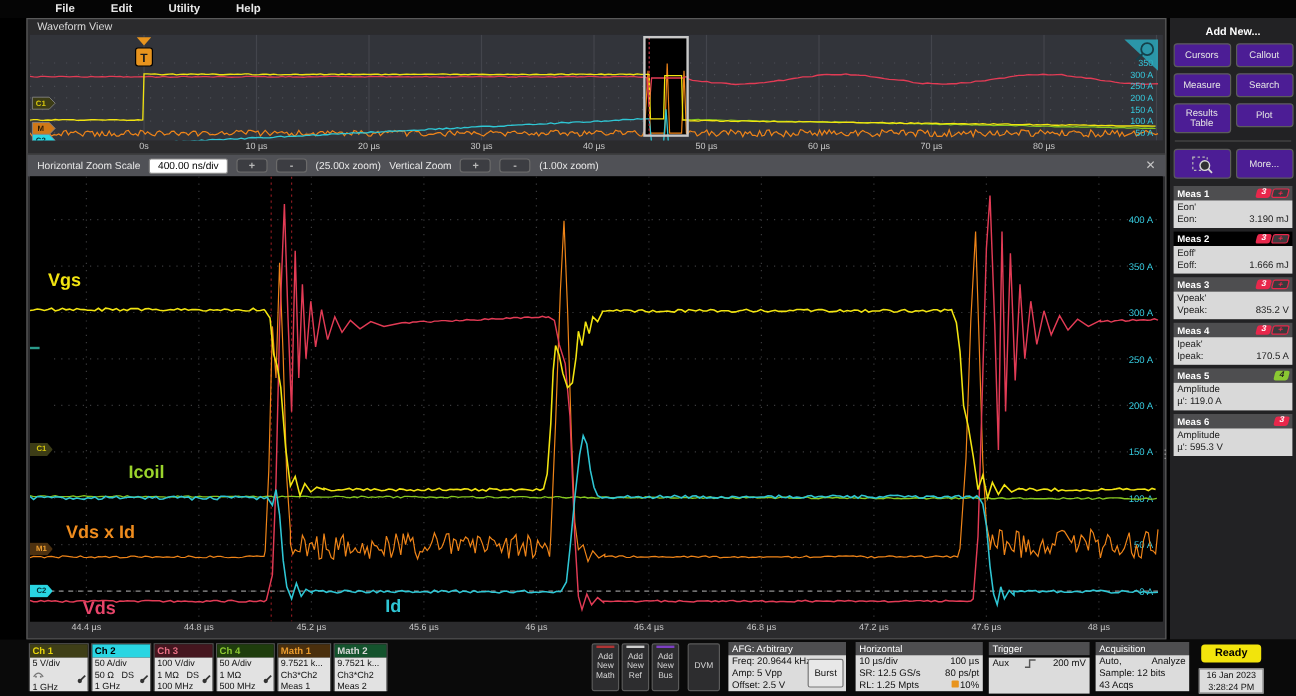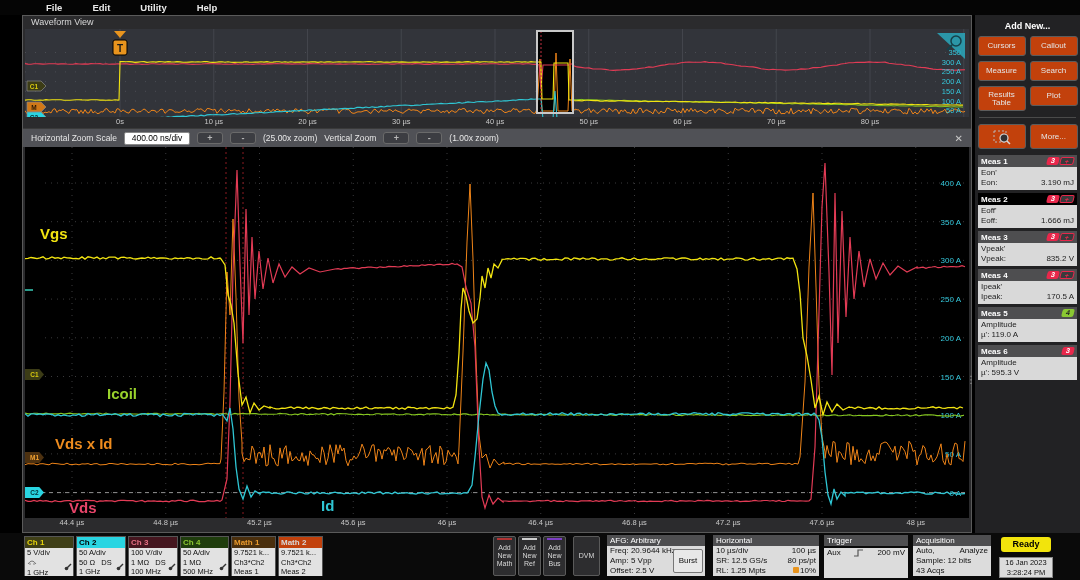--- a/index.html
+++ b/index.html
@@ -26,21 +26,21 @@
 #mainxlabels { position:absolute; left:2px; top:502px; width:944px; height:13px; }
 #mainxlabels span { position:absolute; transform:translateX(-50%); font-size:7.5px; color:#c8c8c8; }
 .trlabel { position:absolute; font-weight:bold; font-size:15px; }
 .chtag { position:absolute; left:0px; width:19px; height:11px; font-size:6.5px; font-weight:bold;
   display:flex; align-items:center; justify-content:center;
   clip-path:polygon(0 0,75% 0,100% 50%,75% 100%,0 100%); }
 #sidebar { position:absolute; left:975px; top:15px; width:105px; height:518px; background:#222224;
   padding:3px 2px; }
 #sbtitle { text-align:center; color:#fff; font-size:9px; font-weight:bold; margin:3px 0 5px; }
 #sbgrid { display:grid; grid-template-columns:48px 48px; gap:5px 4px; justify-content:center; }
-.sbtn { height:20px; background:#c2410c; border:1px solid #5c5c5c; border-radius:3px; color:#e4e4e4;
+.sbtn { height:20px; background:#4c1d95; border:1px solid #5c5c5c; border-radius:3px; color:#e4e4e4;
   font-size:8px; display:flex; align-items:center; justify-content:center; text-align:center; line-height:8px; }
 .sbtn.tall { height:25px; }
 #sbdiv { height:1px; background:#4a4a4a; margin:6px 2px; }
 #measlist { margin-top:6px; }
 .meascard { margin:2px 1px 3px; }
 .meashead { height:12px; background:#4e4e50; display:flex; align-items:center;
   justify-content:space-between; padding:0 3px; }
 .meashead.sel { background:#000; }
 .meashead .mt { color:#fff; font-size:8px; font-weight:bold; }
 .mbadges { display:flex; align-items:center; gap:1px; }
@@ -410,21 +410,21 @@
       </div>
       <div class="chbadge" style="left: 231px; width: 45px;">
         <div class="chhead" style="background: rgb(74, 47, 13); color: rgb(235, 155, 45);">Math 1</div>
         <div class="chbody">
           <div class="cr">9.7521 k...</div>
           <div class="cr">Ch3*Ch2</div>
           <div class="cr">Meas 1</div>
         </div>
       </div>
       <div class="chbadge" style="left: 278px; width: 45px;">
-        <div class="chhead" style="background: #c2410c; color: rgb(216, 216, 216);">Math 2</div>
+        <div class="chhead" style="background: #14532d; color: rgb(216, 216, 216);">Math 2</div>
         <div class="chbody">
           <div class="cr">9.7521 k...</div>
           <div class="cr">Ch3*Ch2</div>
           <div class="cr">Meas 2</div>
         </div>
       </div>
     </div>
   <div id="addbtns">
       <div class="addbtn" style="left: 493px;">
         <div class="accent" style="background: rgb(176, 52, 52);"></div>

